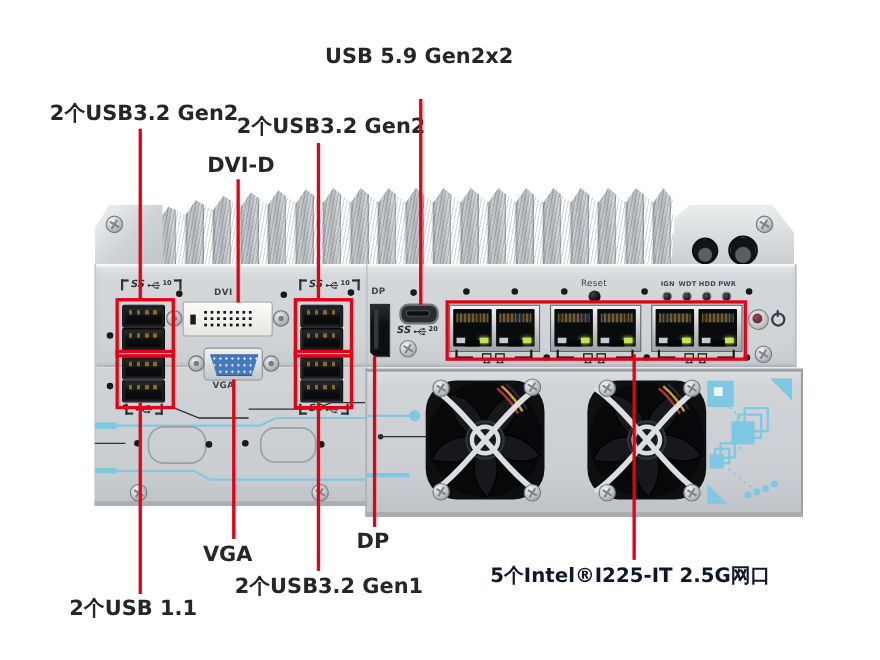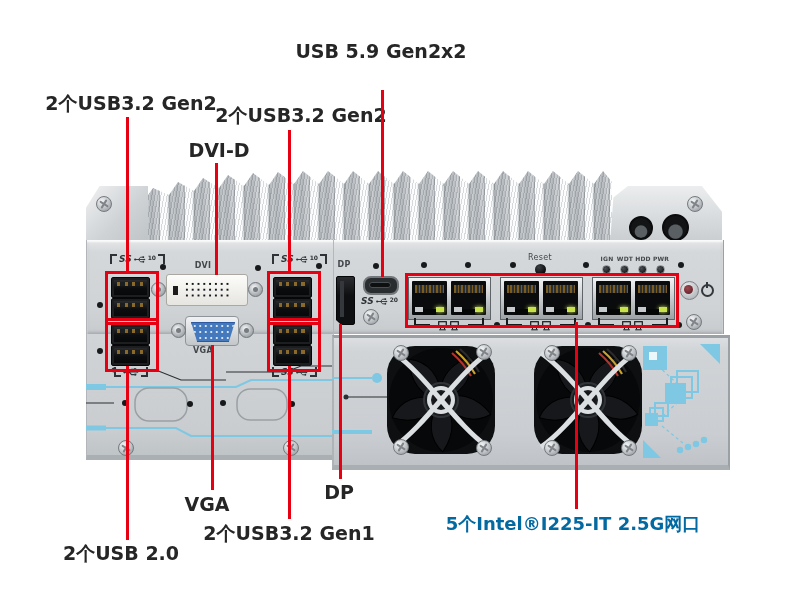--- a/index.html
+++ b/index.html
@@ -4,21 +4,21 @@
 <style>
   html,body{margin:0;padding:0;background:#fff;}
   .stage{position:relative;width:800px;height:600px;background:#ffffff;overflow:hidden;
          font-family:"DejaVu Sans","Liberation Sans",sans-serif;}
   .abs{position:absolute;}
 
   
   .callout{position:absolute;transform:translateX(-50%);font-size:19px;font-weight:700;
            color:#262626;white-space:nowrap;text-align:center;line-height:21px;}
   .lan-callout{position:absolute;transform:translateX(-50%);text-align:center;
-               font-size:18px;font-weight:700;color:#0369a1;line-height:22px;white-space:nowrap;}
+               font-size:18px;font-weight:700;color:#0f172a;line-height:22px;white-space:nowrap;}
 
   
   .rline{position:absolute;width:3px;background:#e60012;z-index:40;}
   .rbox{position:absolute;border:3px solid #e60012;z-index:40;background:transparent;}
 
   
   .heatsink{position:absolute;left:144px;top:168px;width:468px;height:76px;z-index:1;
     background:
       repeating-linear-gradient(100deg, rgba(70,76,82,.20) 0 1px, rgba(255,255,255,.14) 1px 2px, transparent 2px 3px),
       repeating-linear-gradient(90deg,#989da2 0px,#c3c7cb 3px,#aeb3b8 8px,#d0d3d6 14px,#9aa0a5 16px,#fafbfc 16px,#fdfeff 23px,#c2c6ca 25px);
@@ -450,19 +450,19 @@
   </div>
 
   <div class="callout" style="left:131px;top:93px;">2个USB3.2 Gen2</div>
   <div class="callout" style="left:219px;top:140px;">DVI-D</div>
   <div class="callout" style="left:301px;top:105px;">2个USB3.2 Gen2</div>
   <div class="callout" style="left:381px;top:41px;">
     <div>USB 5.9 Gen2x2</div>
   </div>
   <div class="callout" style="left:207px;top:494px;">VGA</div>
   <div class="callout" style="left:339px;top:482px;">DP</div>
-  <div class="callout" style="left:289px;top:523px;">2个USB3.2 Gen1</div>
-  <div class="callout" style="left:121px;top:543px;">2个USB 2.0</div>
+  <div class="callout" style="left:299px;top:523px;">2个USB3.2 Gen1</div>
+  <div class="callout" style="left:121px;top:543px;">2个USB 1.1</div>
   <div class="lan-callout" style="left:573px;top:513px;">
     <div>5个Intel®I225-IT 2.5G网口</div>
   </div>
 
 </div>
 
 </body></html>

